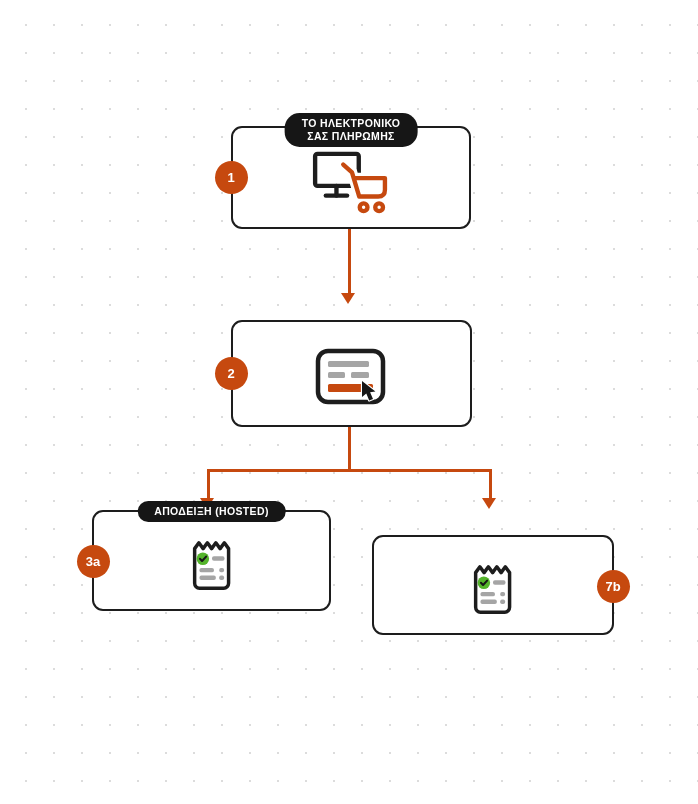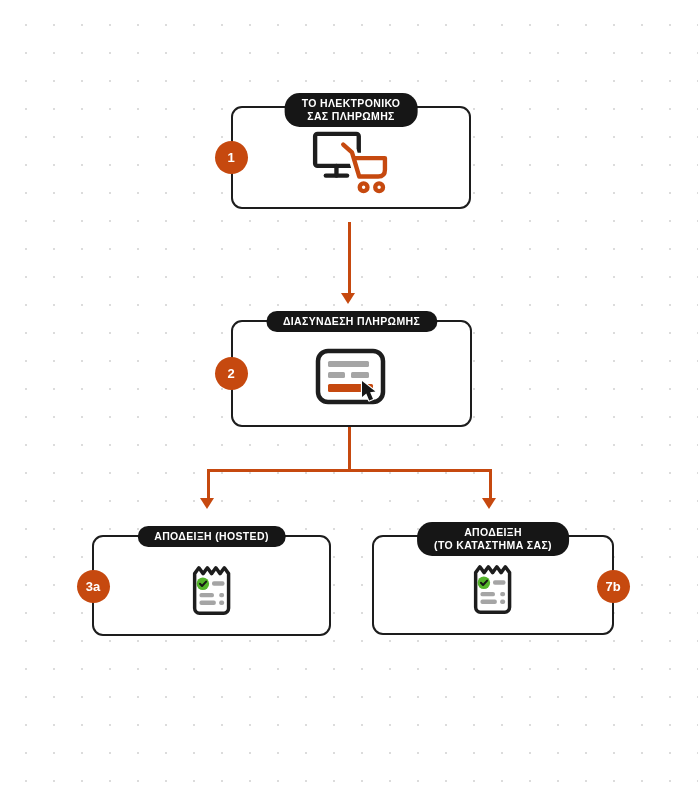--- a/index.html
+++ b/index.html
@@ -66,21 +66,21 @@
   <div class="vline" style="left:347.5px; top:222px; height:72px;"></div>
   <div class="ahead" style="left:341px; top:293px;"></div>
 
   <div class="vline" style="left:347.5px; top:423px; height:47px;"></div>
   <div class="hline" style="left:206.5px; top:468.5px; width:285px;"></div>
   <div class="vline" style="left:206.5px; top:468.5px; height:31px;"></div>
   <div class="ahead" style="left:200px; top:498px;"></div>
   <div class="vline" style="left:488.5px; top:468.5px; height:31px;"></div>
   <div class="ahead" style="left:482px; top:498px;"></div>
 
-  <div class="node" style="left:231px; top:106px; width:236px; height:99px;">
+  <div class="node" style="left:231px; top:126px; width:236px; height:99px;">
     <div class="pill pill-two">
       <div>ΤΟ ΗΛΕΚΤΡΟΝΙΚΟ</div>
       <div>ΣΑΣ ΠΛΗΡΩΜΗΣ</div>
     </div>
     <div class="numbadge" style="left:-18.5px; top:33px;">1</div>
     <div class="icon-wrap">
       <svg width="82" height="64" viewBox="0 0 82 66">
         <g fill="none" stroke="#1d1d1d" stroke-width="4.5" stroke-linejoin="round" stroke-linecap="round">
           <rect x="4" y="4" width="45" height="33" rx="2.5"></rect>
           <line x1="26" y1="37" x2="26" y2="47"></line>
@@ -90,39 +90,36 @@
         <g fill="none" stroke="#c6490f" stroke-width="4.5" stroke-linejoin="round" stroke-linecap="round">
           <path d="M33 15 L42 23 L49.5 48 H69 Q76 48 76 41 V29 H45"></path>
           <circle cx="54" cy="59" r="4"></circle>
           <circle cx="70" cy="59" r="4"></circle>
         </g>
       </svg>
     </div>
   </div>
 
   <div class="node" style="left:231px; top:320px; width:237px; height:103px;">
-    <div class="pill pill-one">
-      <div>ΔΙΑΣΥΝΔΕΣΗ ΠΛΗΡΩΜΗΣ</div>
-    </div>
     <div class="numbadge" style="left:-18.5px; top:35px;">2</div>
     <div class="icon-wrap">
       <svg width="74" height="60" viewBox="0 0 74 60">
         <rect x="3" y="3" width="65" height="51" rx="10" fill="#ffffff" stroke="#1d1d1d" stroke-width="4.5"></rect>
         <g fill="#a5a5a5">
           <rect x="13" y="13" width="41" height="6" rx="1.5"></rect>
           <rect x="13" y="24" width="17" height="6" rx="1.5"></rect>
           <rect x="36" y="24" width="18" height="6" rx="1.5"></rect>
         </g>
         <rect x="13" y="36" width="45" height="8" rx="1.5" fill="#c6490f"></rect>
         <path d="M47 33 V49 L51.3 45.6 L54.2 52.6 L58 51 L55.1 44.2 L60.4 43.4 Z" fill="#161616" stroke="#ffffff" stroke-width="2.2" paint-order="stroke" stroke-linejoin="round"></path>
       </svg>
     </div>
   </div>
 
-  <div class="node" style="left:92px; top:535px; width:235px; height:97px;">
+  <div class="node" style="left:92px; top:510px; width:235px; height:97px;">
     <div class="pill pill-one">
       <div>ΑΠΟΔΕΙΞΗ (HOSTED)</div>
     </div>
     <div class="numbadge" style="left:-17.5px; top:33px;">3a</div>
     <div class="icon-wrap">
       <svg width="48" height="54" viewBox="0 0 48 56">
         <path d="M6 11 l4.4 -6 4.4 6 4.4 -6 4.4 6 4.4 -6 4.4 6 4.4 -6 4.4 6 V47 a5 5 0 0 1 -5 5 H11 a5 5 0 0 1 -5 -5 Z" fill="#ffffff" stroke="#1d1d1d" stroke-width="3.6" stroke-linejoin="round"></path>
         <circle cx="14.5" cy="21.5" r="6.5" fill="#54b42b"></circle>
         <path d="M11.5 21.5 l2.2 2.4 4.2 -4.6" fill="none" stroke="#161616" stroke-width="2.1" stroke-linecap="round" stroke-linejoin="round"></path>
         <g fill="#a5a5a5">
@@ -130,24 +127,20 @@
           <rect x="11" y="31" width="15" height="4.6" rx="2"></rect>
           <rect x="31.5" y="31" width="5" height="4.6" rx="1.8"></rect>
           <rect x="11" y="39" width="17" height="4.6" rx="2"></rect>
           <rect x="31.5" y="39" width="5" height="4.6" rx="1.8"></rect>
         </g>
       </svg>
     </div>
   </div>
 
   <div class="node" style="left:372px; top:535px; width:238px; height:96px;">
-    <div class="pill pill-two">
-      <div>ΑΠΟΔΕΙΞΗ</div>
-      <div>(ΤΟ ΚΑΤΑΣΤΗΜΑ ΣΑΣ)</div>
-    </div>
     <div class="numbadge" style="right:-17.5px; top:33px;">7b</div>
     <div class="icon-wrap">
       <svg width="48" height="54" viewBox="0 0 48 56">
         <path d="M6 11 l4.4 -6 4.4 6 4.4 -6 4.4 6 4.4 -6 4.4 6 4.4 -6 4.4 6 V47 a5 5 0 0 1 -5 5 H11 a5 5 0 0 1 -5 -5 Z" fill="#ffffff" stroke="#1d1d1d" stroke-width="3.6" stroke-linejoin="round"></path>
         <circle cx="14.5" cy="21.5" r="6.5" fill="#54b42b"></circle>
         <path d="M11.5 21.5 l2.2 2.4 4.2 -4.6" fill="none" stroke="#161616" stroke-width="2.1" stroke-linecap="round" stroke-linejoin="round"></path>
         <g fill="#a5a5a5">
           <rect x="24" y="19" width="13" height="4.6" rx="2"></rect>
           <rect x="11" y="31" width="15" height="4.6" rx="2"></rect>
           <rect x="31.5" y="31" width="5" height="4.6" rx="1.8"></rect>

